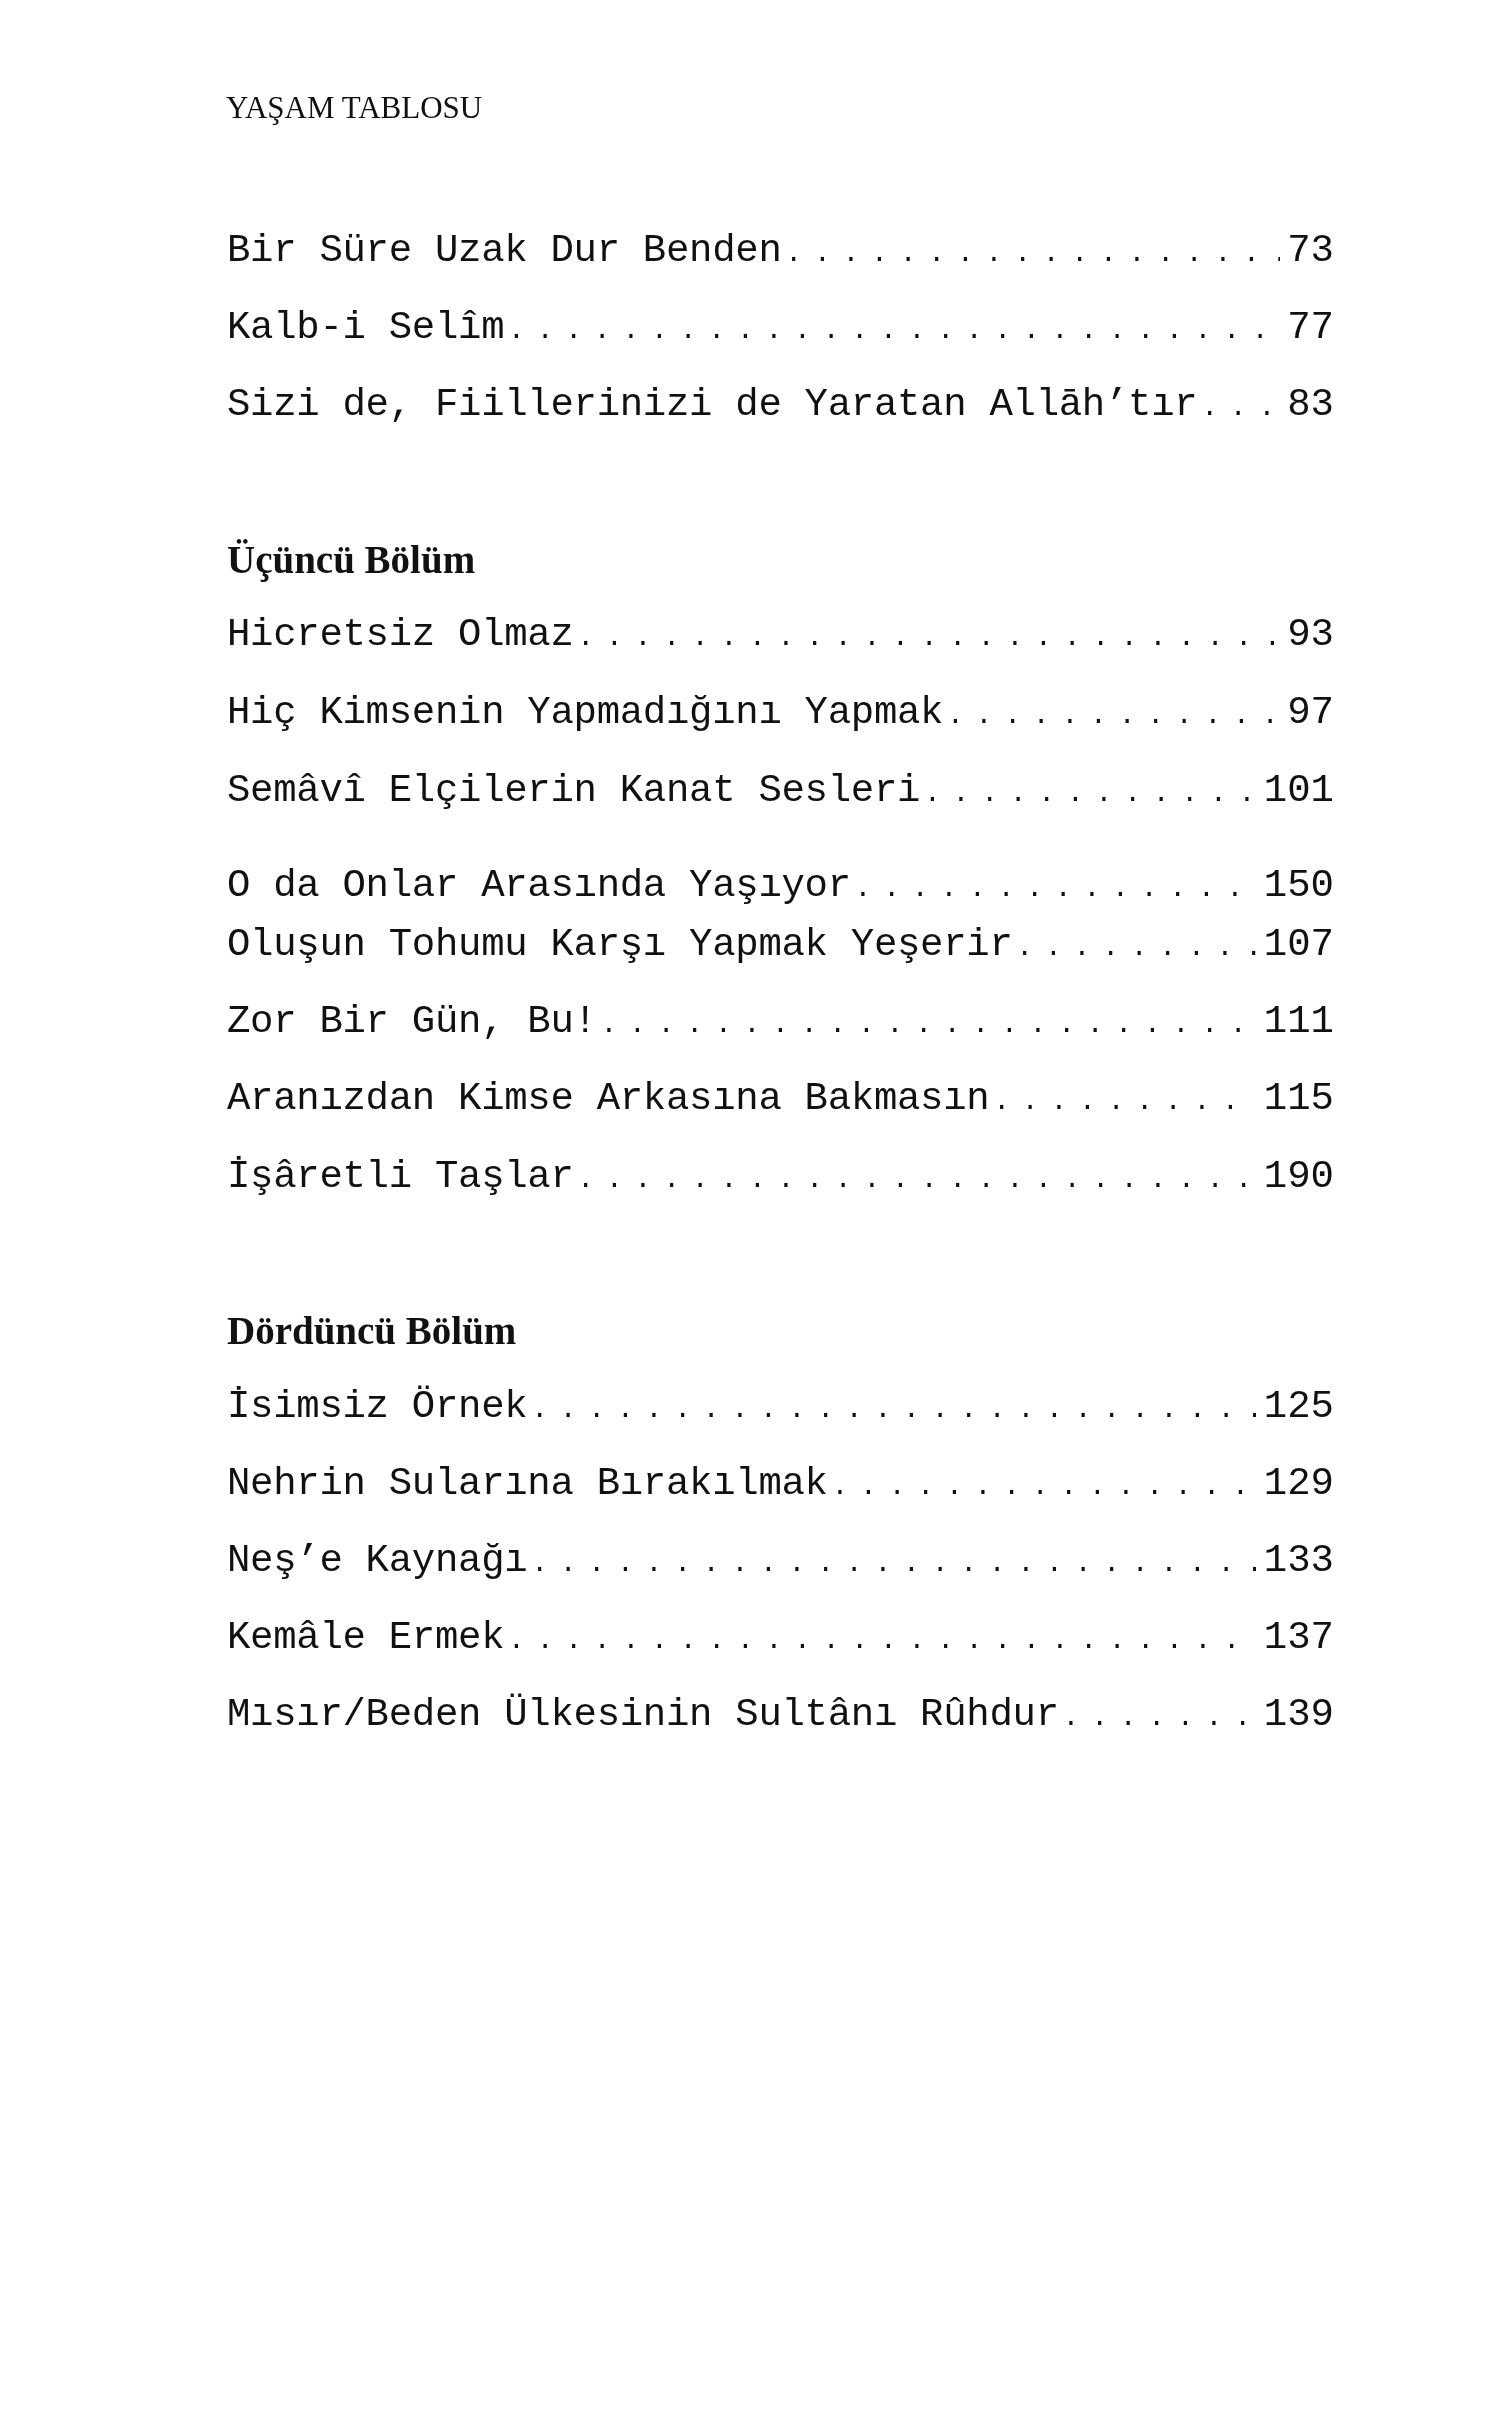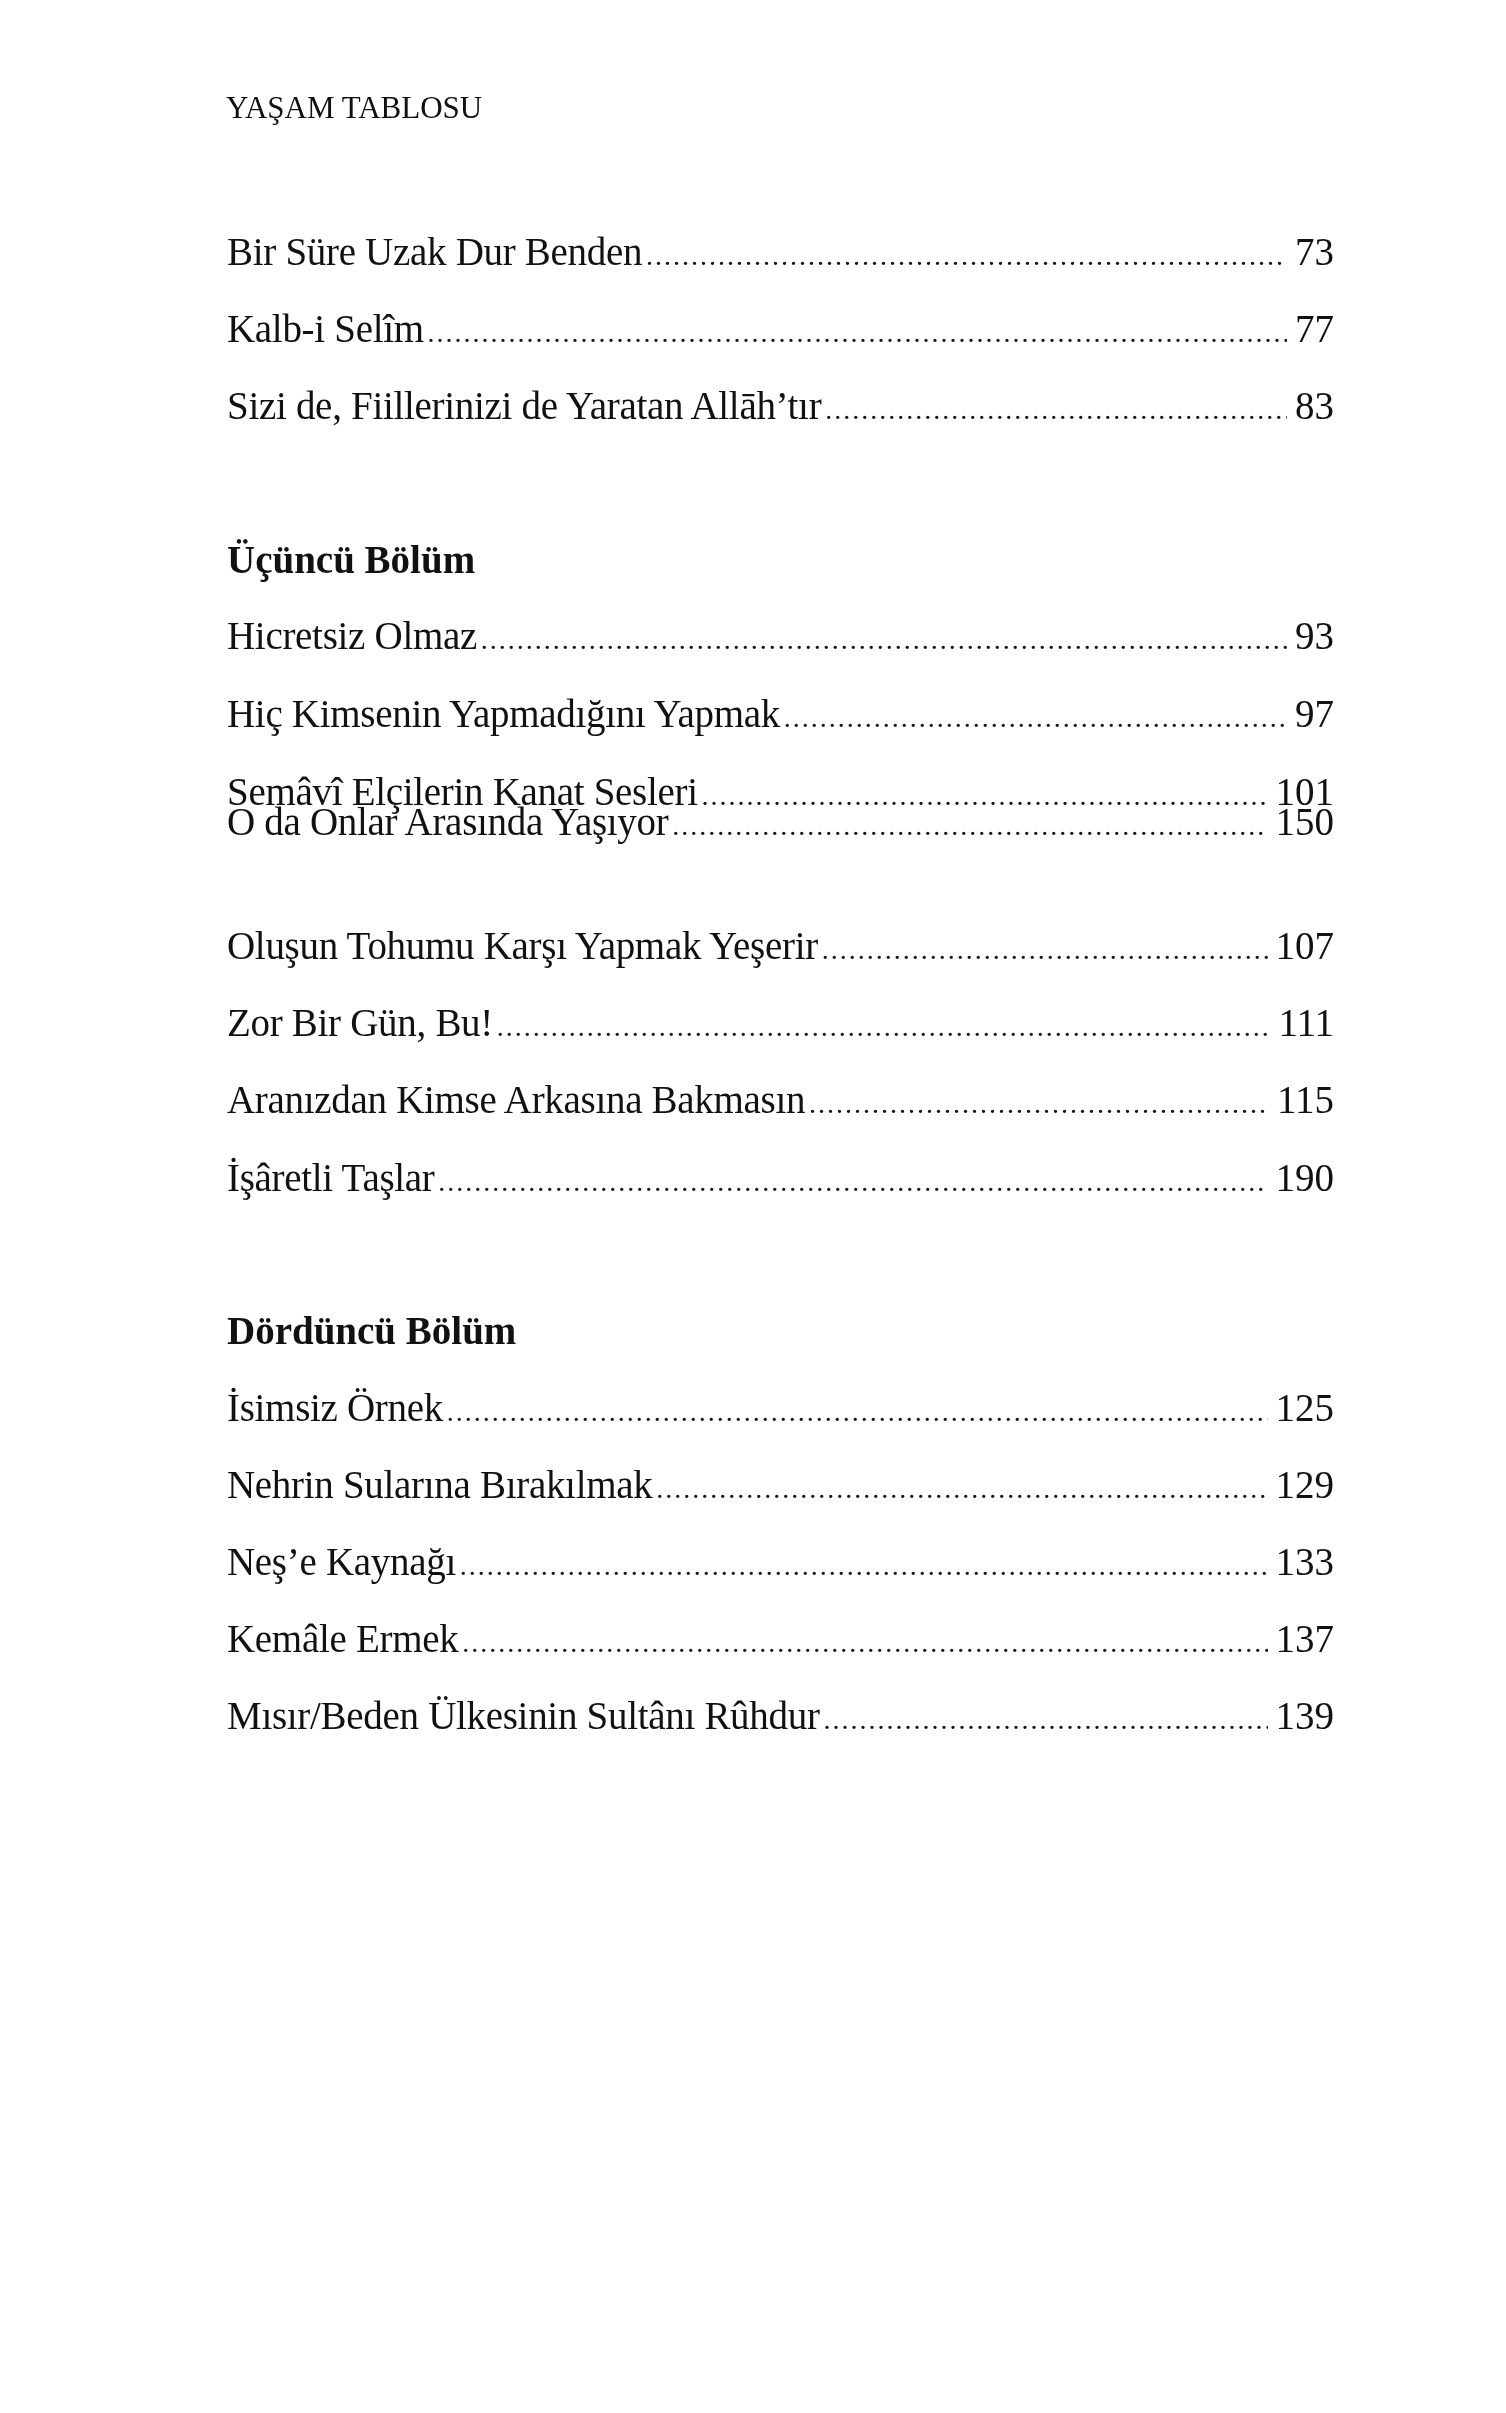--- a/index.html
+++ b/index.html
@@ -2,21 +2,21 @@
 <html style="font-size:15px"><head>
 <meta charset="utf-8">
 <style>
   html, body { margin: 0; padding: 0; background: #ffffff; }
   body { width: 1507px; height: 2413px; position: relative; overflow: hidden;
          font-family: "Liberation Serif", "DejaVu Serif", serif; color: #111111; }
   .running-head { position: absolute; left: 226px; top: 91px; font-size: 31px;
                   letter-spacing: 0px; line-height: 34px; white-space: nowrap; }
   .toc { position: absolute; left: 227px; top: 0; width: 1107px; }
   .row { position: absolute; left: 0; width: 1107px; height: 49px; display: flex;
-         align-items: baseline; font-size: 39px; line-height: 49px; }
+         align-items: baseline; font-size: 39px; line-height: 49px; font-family: Liberation Mono, monospace; }
   .row .title { white-space: nowrap; letter-spacing: -0.3px; padding-right: 3.8px; }
   .row .leader { flex: 1; overflow: hidden; white-space: nowrap; letter-spacing: 2.1px;
                  font-size: 28px; }
   .row .leader::before { content: ". . . . . . . . . . . . . . . . . . . . . . . . . . . . . . . . . . . . . . . . . . . . . . . . . . . . . . . . . . . . . . . . . . . . . . . . . . . . . . . . . . . . . . . . . . . . . . . . . . . . . . . . . . . . . . . . . . . . . . . . . . . . . . . . . . . . . . . . . . . . . . . . . . . . . . ."; letter-spacing: -2.5px; }
   .row .page { white-space: nowrap; padding-left: 7.6px; }
   .heading { position: absolute; left: 0; font-size: 39px; font-weight: bold; line-height: 49px;
              white-space: nowrap; }
 </style>
 </head>
 <body>
@@ -51,21 +51,21 @@
   <div class="row" style="top:689px">
     <span class="title">Hiç Kimsenin Yapmadığını Yapmak</span>
     <span class="leader"></span>
     <span class="page">97</span>
   </div>
   <div class="row" style="top:767px">
     <span class="title">Semâvî Elçilerin Kanat Sesleri</span>
     <span class="leader"></span>
     <span class="page">101</span>
   </div>
-  <div class="row" style="top:797px">
+  <div class="row" style="top:862px">
     <span class="title">O da Onlar Arasında Yaşıyor</span>
     <span class="leader"></span>
     <span class="page">150</span>
   </div>
   <div class="row" style="top:921px">
     <span class="title">Oluşun Tohumu Karşı Yapmak Yeşerir</span>
     <span class="leader"></span>
     <span class="page">107</span>
   </div>
   <div class="row" style="top:998px">

